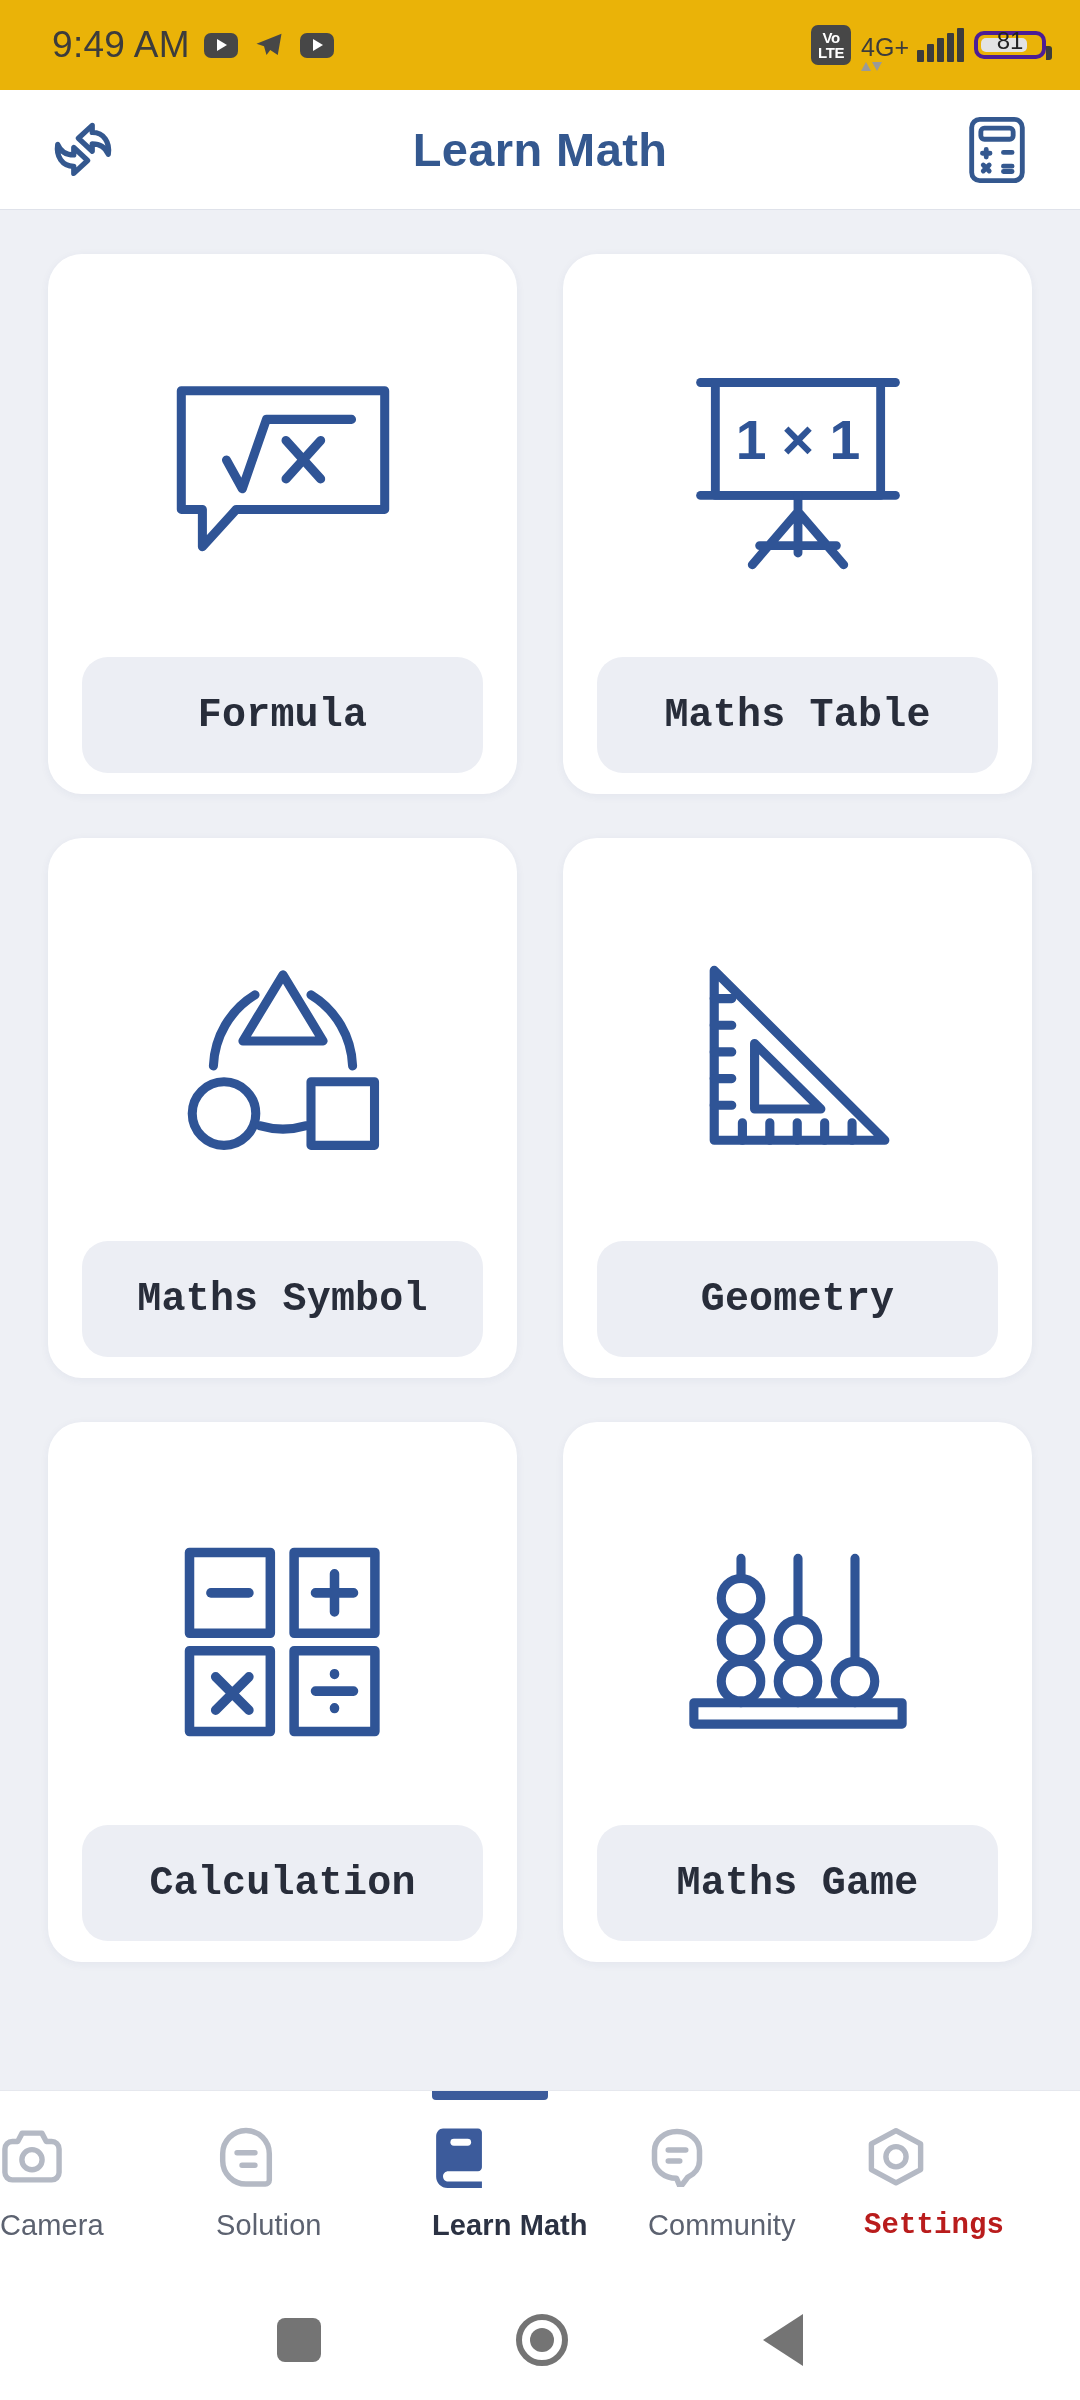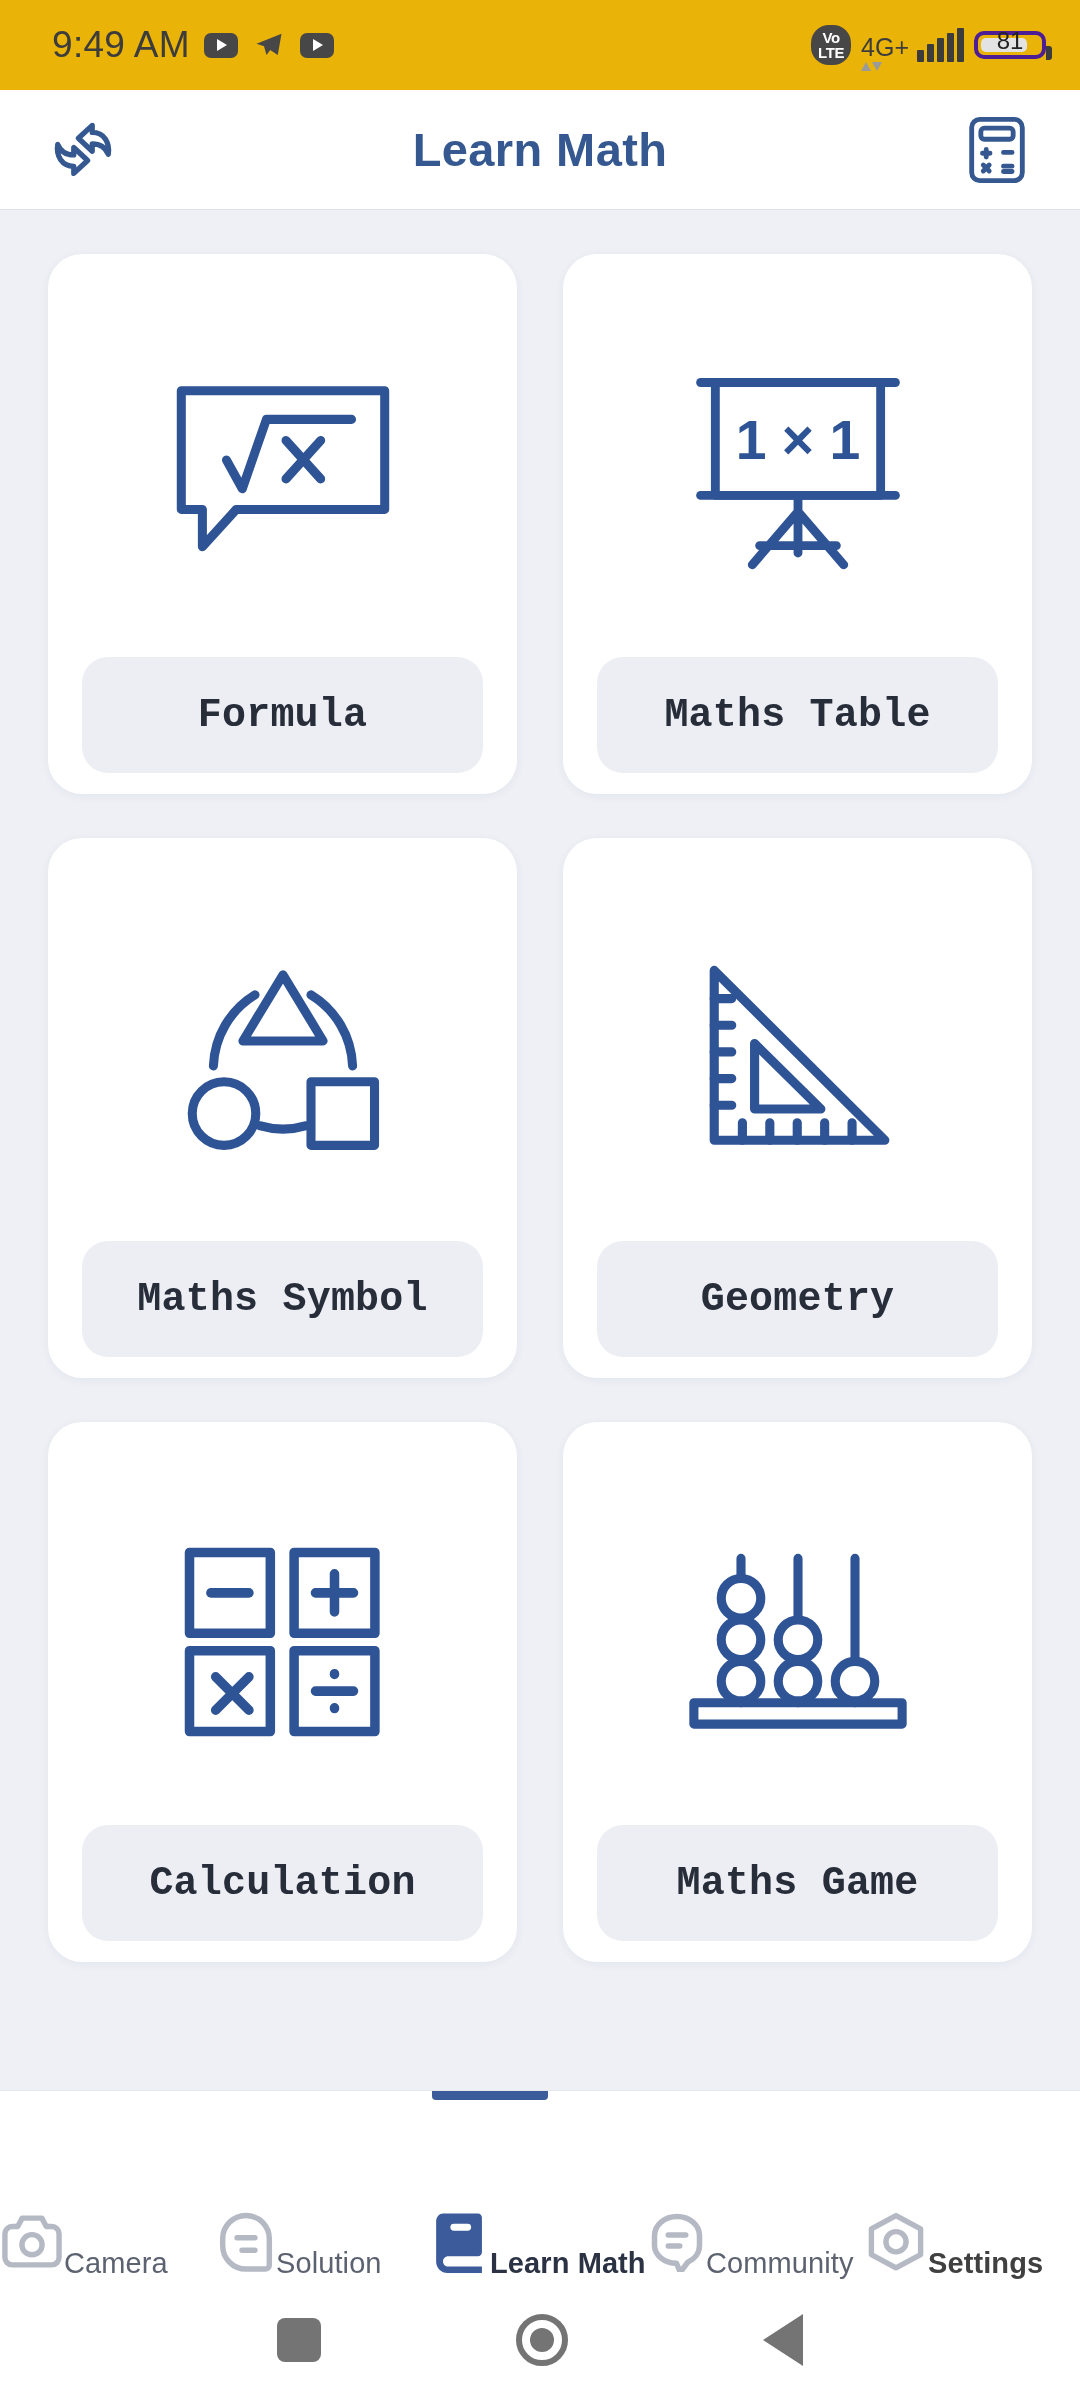--- a/index.html
+++ b/index.html
@@ -16,21 +16,21 @@
     height:90px; background:#eab308;
     display:flex; align-items:center; justify-content:space-between;
     padding:0 34px 0 52px; flex:none;
   }
   .sb-left { display:flex; align-items:center; gap:14px; }
   .sb-time { font-size:37px; color:#3c3c3c; letter-spacing:.3px; font-family:"Liberation Sans", sans-serif; }
   .sb-right { display:flex; align-items:center; gap:10px; }
   .yt-icon { width:34px; height:25px; background:#474747; border-radius:7px; display:flex; align-items:center; justify-content:center; }
   .yt-icon::after { content:""; width:0;height:0; border-left:10px solid #ffffff; border-top:6px solid transparent; border-bottom:6px solid transparent; margin-left:2px;}
   .tg-icon { width:34px; height:30px; display:block; }
-  .volte { background:#474747; color:#fff; border-radius:18px; width:40px; height:40px;
+  .volte { background:#474747; color:#fff; border-radius:7px; width:40px; height:40px;
            display:flex; flex-direction:column; align-items:center; justify-content:center; line-height:1; }
   .volte span { font-size:15px; font-weight:bold; letter-spacing:-.4px; }
   .net { display:flex; flex-direction:column; align-items:flex-start; justify-content:center; }
   .net-label { font-size:25px; color:#3c3c3c; line-height:1;margin-top:16px; }
   .net-arrows { display:flex; gap:1px; margin-top:2px; }
   .net-arrows i { width:0;height:0;border-left:5px solid transparent;border-right:5px solid transparent; }
   .net-arrows i.up { border-bottom:9px solid #9a9a9a; }
   .net-arrows i.dn { border-top:9px solid #9a9a9a; }
   .bars { display:flex; align-items:flex-end; gap:3px; height:34px; margin-left:-2px; }
   .bars b { width:7px; background:#3c3c3c; border-radius:1px; display:block; }
@@ -67,28 +67,28 @@
     display:flex; align-items:center; justify-content:center;
     font-size:40px; font-weight:bold; color:#282d3a; letter-spacing:.2px;font-family:Liberation Mono, monospace;
   }
 
   
   .bottomnav {
     height:190px; background:#ffffff; border-top:1px solid #e6e8ee;
     display:flex; align-items:flex-start; flex:none;
   }
   .nav-item {
-    flex:1; height:100%; display:flex; flex-direction:row;
-    align-items:flex-end; justify-content:flex-start; position:relative; padding-top:28px;
+    flex:1; height:100%; display:flex; flex-direction:column;
+    align-items:flex-start; justify-content:flex-start; position:relative; padding-top:28px;
   }
   .nav-indicator { position:absolute; top:0; width:116px; height:9px; background:#3c5b9b; border-radius:0 0 4px 4px; }
   .nav-icon { height:76px; display:flex; align-items:center; justify-content:center; }
   .nav-label { margin-top:14px; font-size:29px; color:#5c6270; letter-spacing:.1px; }
   .nav-item.active .nav-label { color:#2b3243; font-weight:bold; }
-  .nav-item.strong .nav-label { color:#404040; font-weight:bold; }
+  .nav-item.strong .nav-label { color:#b91c1c; font-weight:bold;font-family:Liberation Mono, monospace; }
 
   
   .sysnav { height:120px; background:#ffffff; display:flex; align-items:center; justify-content:space-around; padding:0 180px; flex:none; }
   .sys-recent { width:44px; height:44px; background:#747474; border-radius:8px; }
   .sys-home { width:52px; height:52px; border:6px solid #747474; border-radius:50%; display:flex; align-items:center; justify-content:center; }
   .sys-home::after { content:""; width:24px; height:24px; background:#747474; border-radius:50%; }
   .sys-back { width:0;height:0; border-right:40px solid #747474; border-top:26px solid transparent; border-bottom:26px solid transparent; }
 </style>
 </head>
 <body>

